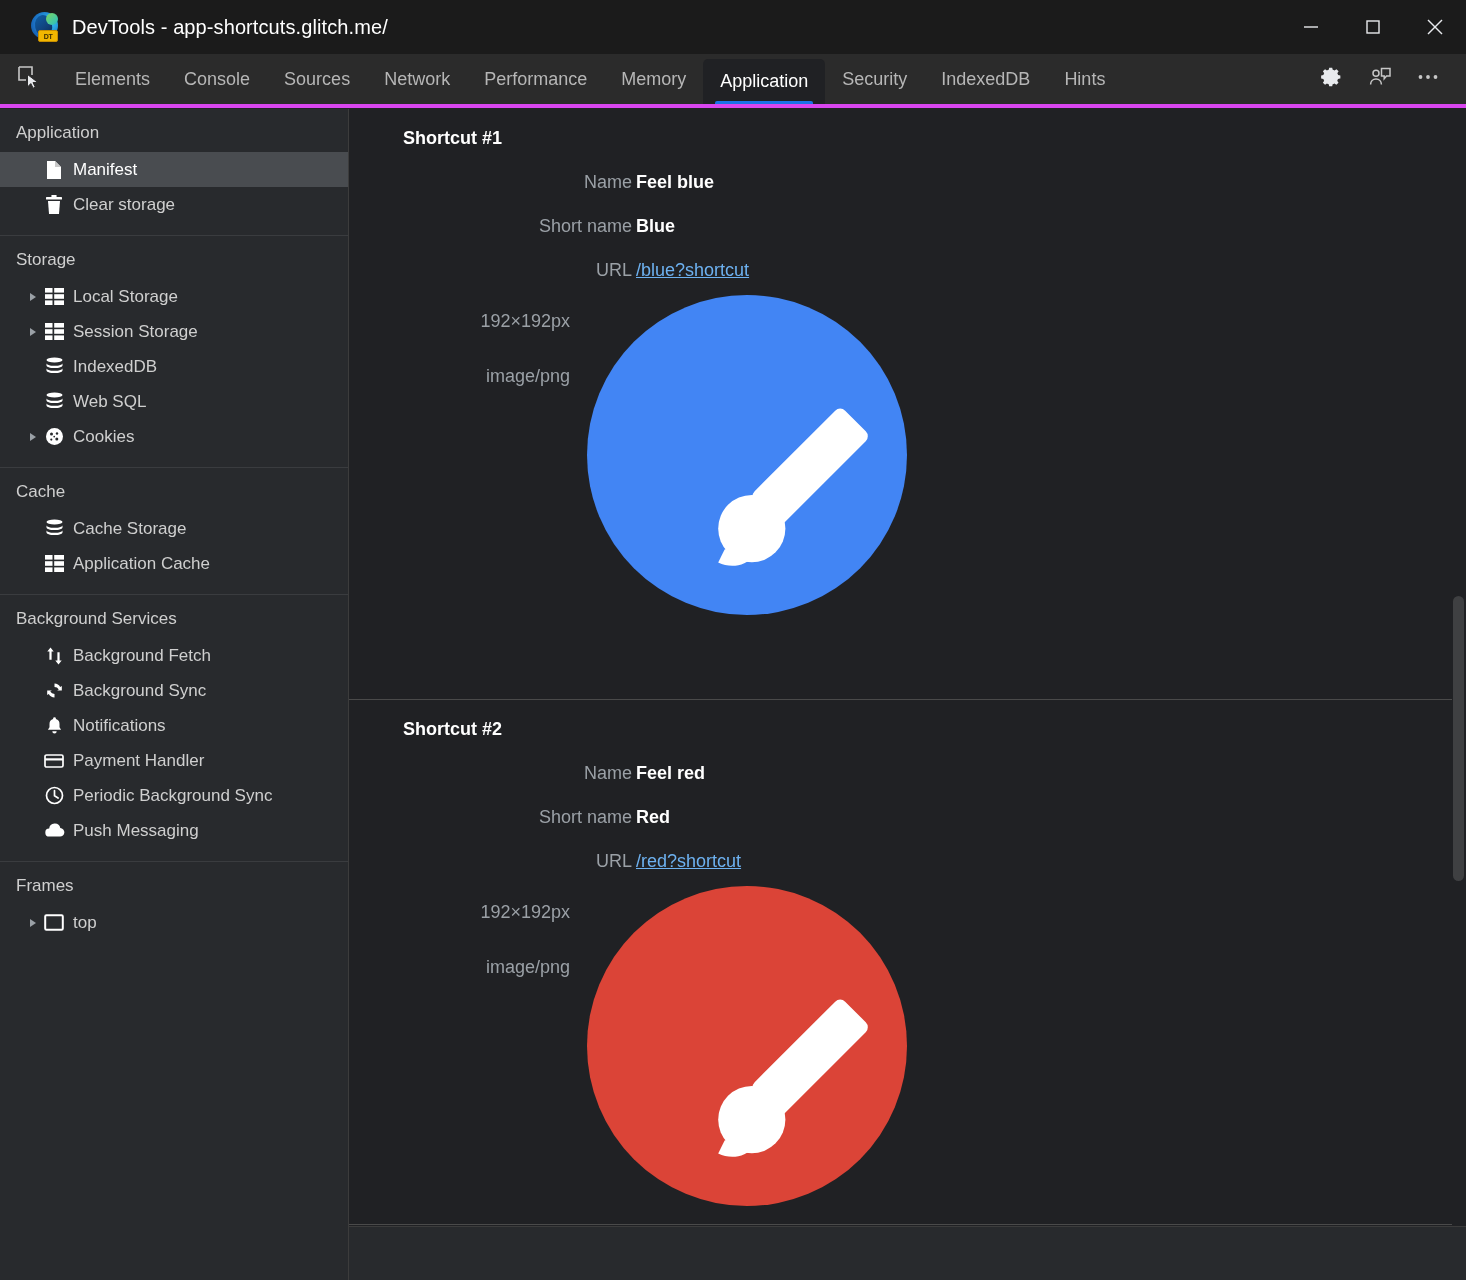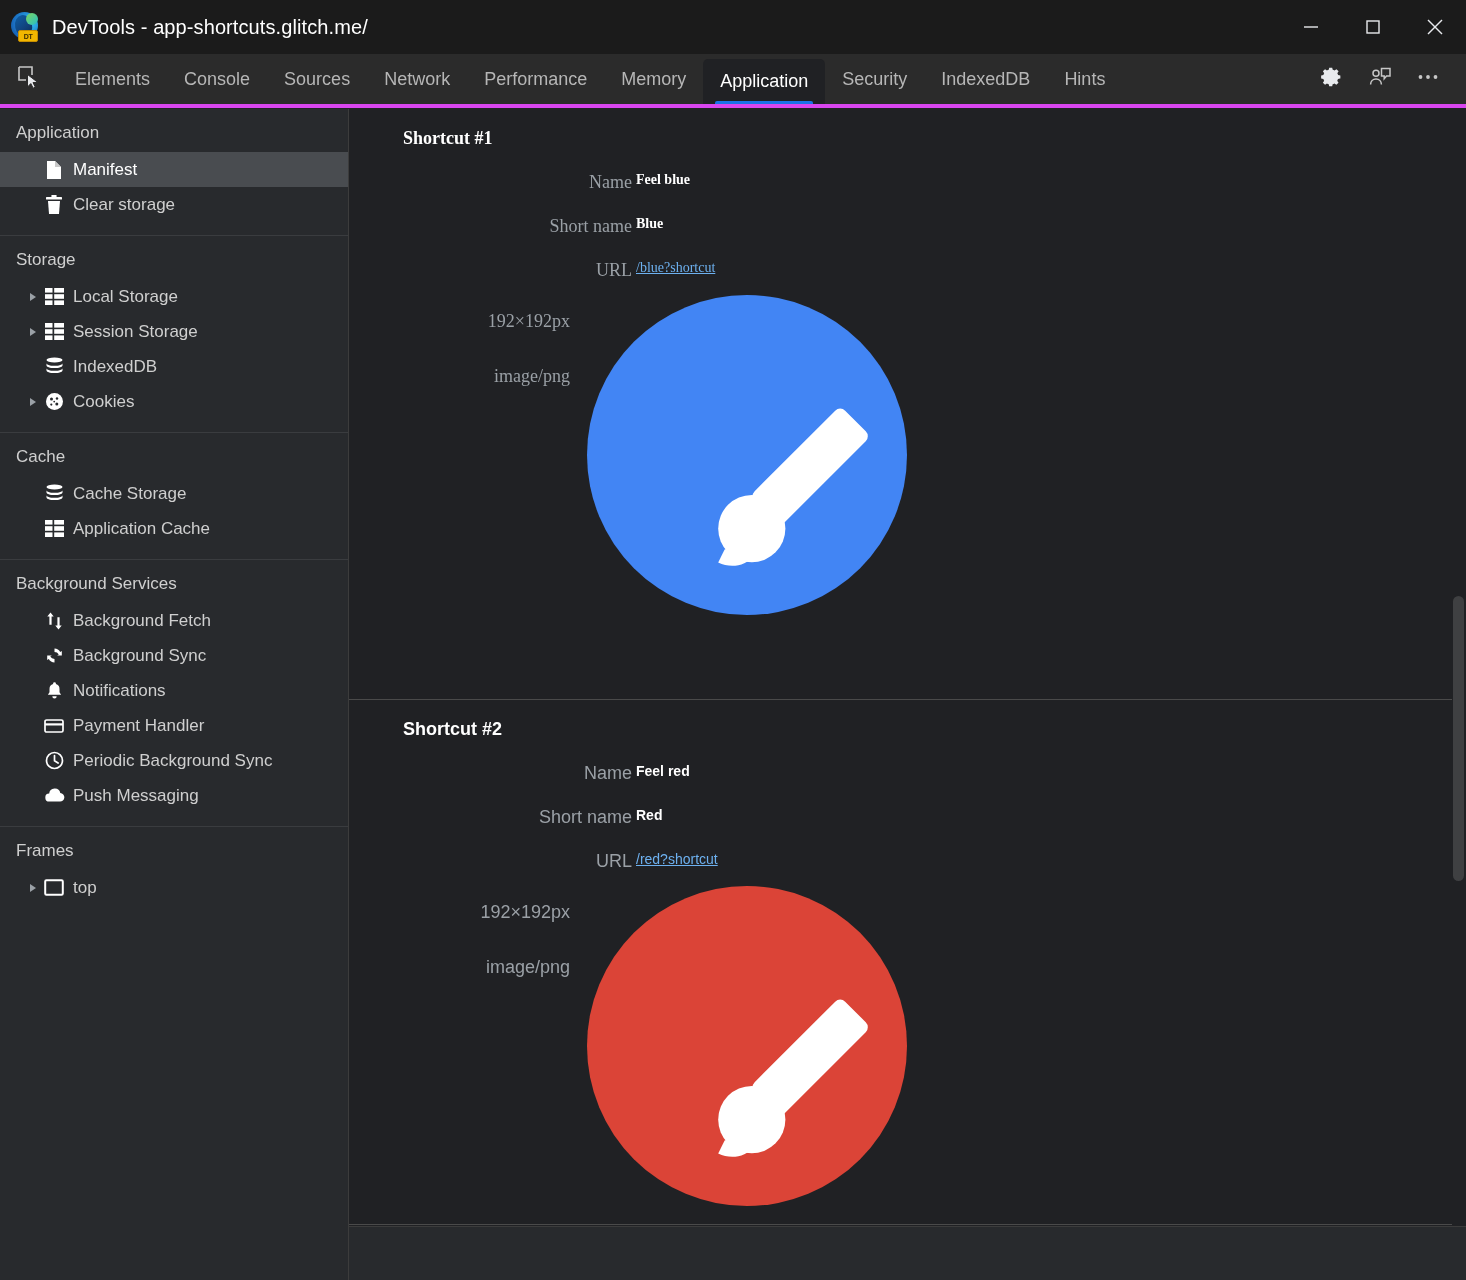--- a/index.html
+++ b/index.html
@@ -10,20 +10,21 @@
     overflow: hidden;
   }
   body { position: relative; }
 
   
   #titlebar {
     height: 54px; width: 100%;
     background: #1b1b1b;
     display: flex; align-items: center;
     position: relative;
+    padding-left: 20px;
   }
   #app-logo {
     width: 30px; height: 30px;
     margin-left: 10px; margin-right: 12px;
     position: relative; flex: none;
   }
   #app-logo .edge-ring {
     position: absolute; left: 1px; top: 0;
     width: 27px; height: 27px; border-radius: 50%;
     background: radial-gradient(circle at 72% 40%, #35c1f1 0%, #2aa2e0 26%, #1f84cf 48%, #1b6ec2 66%, #0e4a8e 100%);
@@ -150,21 +151,21 @@
   }
   .field {
     display: flex; align-items: flex-start;
     margin-top: 23px;
   }
   .field-label {
     width: 287px; flex: none; text-align: right;
     font-size: 18px; color: #9aa0a6; padding-right: 4px;
   }
   .field-value {
-    font-size: 14px; color: #ffffff; font-weight: bold;
+    font-size: 18px; color: #ffffff; font-weight: bold;
   }
   .field-value.link {
     color: #6db1f0; font-weight: normal; text-decoration: underline;
   }
   .icon-row { display: flex; align-items: flex-start; margin-top: 30px; }
   .icon-meta {
     width: 238px; flex: none; text-align: right; padding-right: 17px;
   }
   .icon-meta div { font-size: 18px; color: #9aa0a6; }
   .icon-meta div + div { margin-top: 34px; }
@@ -369,20 +370,31 @@
         <span class="si-icon">
           <svg width="19" height="19" viewBox="0 0 19 19" fill="#ffffff">
               <ellipse cx="9.5" cy="3" rx="8" ry="2.6"></ellipse>
               <path d="M1.5 6.2c0 1.4 3.6 2.6 8 2.6s8-1.2 8-2.6v2.2c0 1.4-3.6 2.6-8 2.6s-8-1.2-8-2.6z"></path>
               <path d="M1.5 11.2c0 1.4 3.6 2.6 8 2.6s8-1.2 8-2.6v2.2c0 1.4-3.6 2.6-8 2.6s-8-1.2-8-2.6z"></path>
             </svg>
         </span>
         <span class="si-label">IndexedDB</span>
       </div>
       <div class="side-item">
+        <span class="twisty empty"></span>
+        <span class="si-icon">
+          <svg width="19" height="19" viewBox="0 0 19 19" fill="#ffffff">
+              <ellipse cx="9.5" cy="3" rx="8" ry="2.6"></ellipse>
+              <path d="M1.5 6.2c0 1.4 3.6 2.6 8 2.6s8-1.2 8-2.6v2.2c0 1.4-3.6 2.6-8 2.6s-8-1.2-8-2.6z"></path>
+              <path d="M1.5 11.2c0 1.4 3.6 2.6 8 2.6s8-1.2 8-2.6v2.2c0 1.4-3.6 2.6-8 2.6s-8-1.2-8-2.6z"></path>
+            </svg>
+        </span>
+        <span class="si-label">Web SQL</span>
+      </div>
+      <div class="side-item">
         <span class="twisty">
           <svg width="10" height="10" viewBox="0 0 10 10" fill="#9aa0a6">
               <path d="M2 1l6 4-6 4z"></path>
             </svg>
         </span>
         <span class="si-icon">
           <svg width="19" height="19" viewBox="0 0 19 19">
               <circle cx="9.5" cy="9.5" r="8.5" fill="#ffffff"></circle>
               <circle cx="6.5" cy="7" r="1.5" fill="#282a2d"></circle>
               <circle cx="12" cy="6.5" r="1.2" fill="#282a2d"></circle>
@@ -501,21 +513,21 @@
             </svg>
         </span>
         <span class="si-label">top</span>
       </div>
     </div>
   </div>
 
   <div id="content">
     <div id="content-scroll">
 
-      <div class="section section-clip" style="height:591px;font-family:Liberation Serif, serif;">
+      <div class="section section-clip" style="height:591px;">
         <div class="section-title">Shortcut #1</div>
         <div class="field">
           <div class="field-label">Name</div>
           <div class="field-value">Feel blue</div>
         </div>
         <div class="field">
           <div class="field-label">Short name</div>
           <div class="field-value">Blue</div>
         </div>
         <div class="field">

